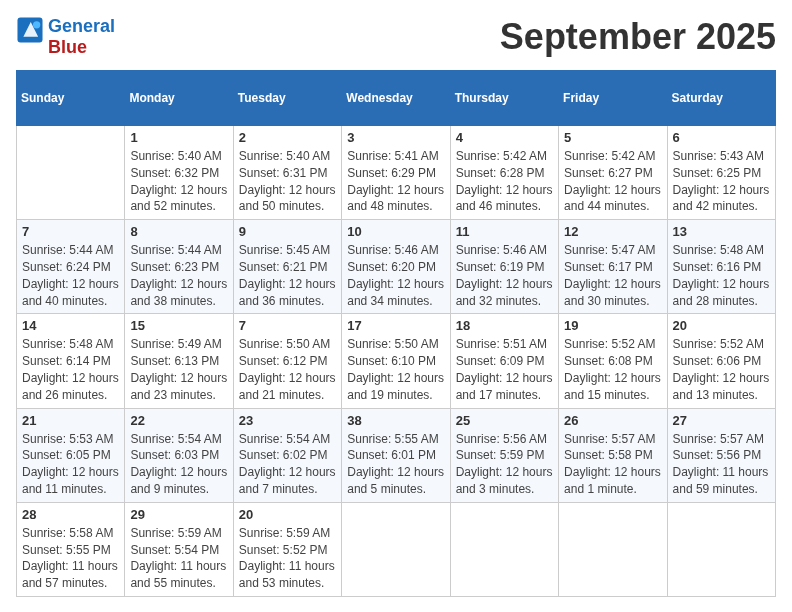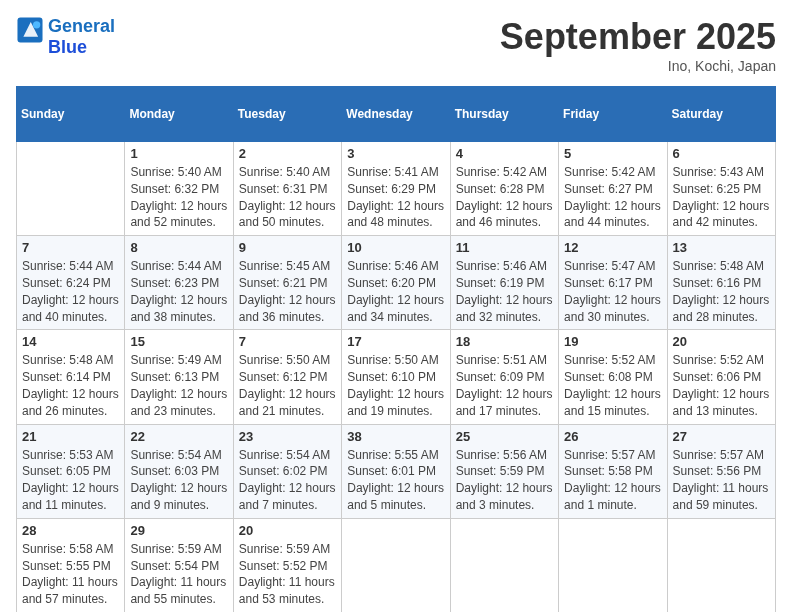--- a/index.html
+++ b/index.html
@@ -86,26 +86,25 @@
 
 <div class="header-area">
   <div class="logo">
     <svg class="logo-icon" width="38" height="38" viewBox="0 0 38 38">
       <rect x="2" y="2" width="34" height="34" rx="4" fill="#1a6fbf"></rect>
       <polygon points="10,28 20,8 30,28" fill="white" opacity="0.9"></polygon>
       <circle cx="28" cy="12" r="5" fill="#4db8ff"></circle>
     </svg>
     <div>
       <div style="font-size:18px;font-weight:bold;color:#1a6fbf;">General</div>
-      <div style="font-size:18px;font-weight:bold;color:#1d4ed8;">Blue</div>
+      <div style="font-size:18px;font-weight:bold;color:#b91c1c;">Blue</div>
     </div>
   </div>
   <div class="title-area">
     <div class="month-title">September 2025</div>
-    <div class="subtitle">Ino, Kochi, Japan</div>
   </div>
 </div>
 
 <table>
   <thead>
     <tr>
     <th>Sunday</th>
         <th>Monday</th>
         <th>Tuesday</th>
         <th>Wednesday</th>

